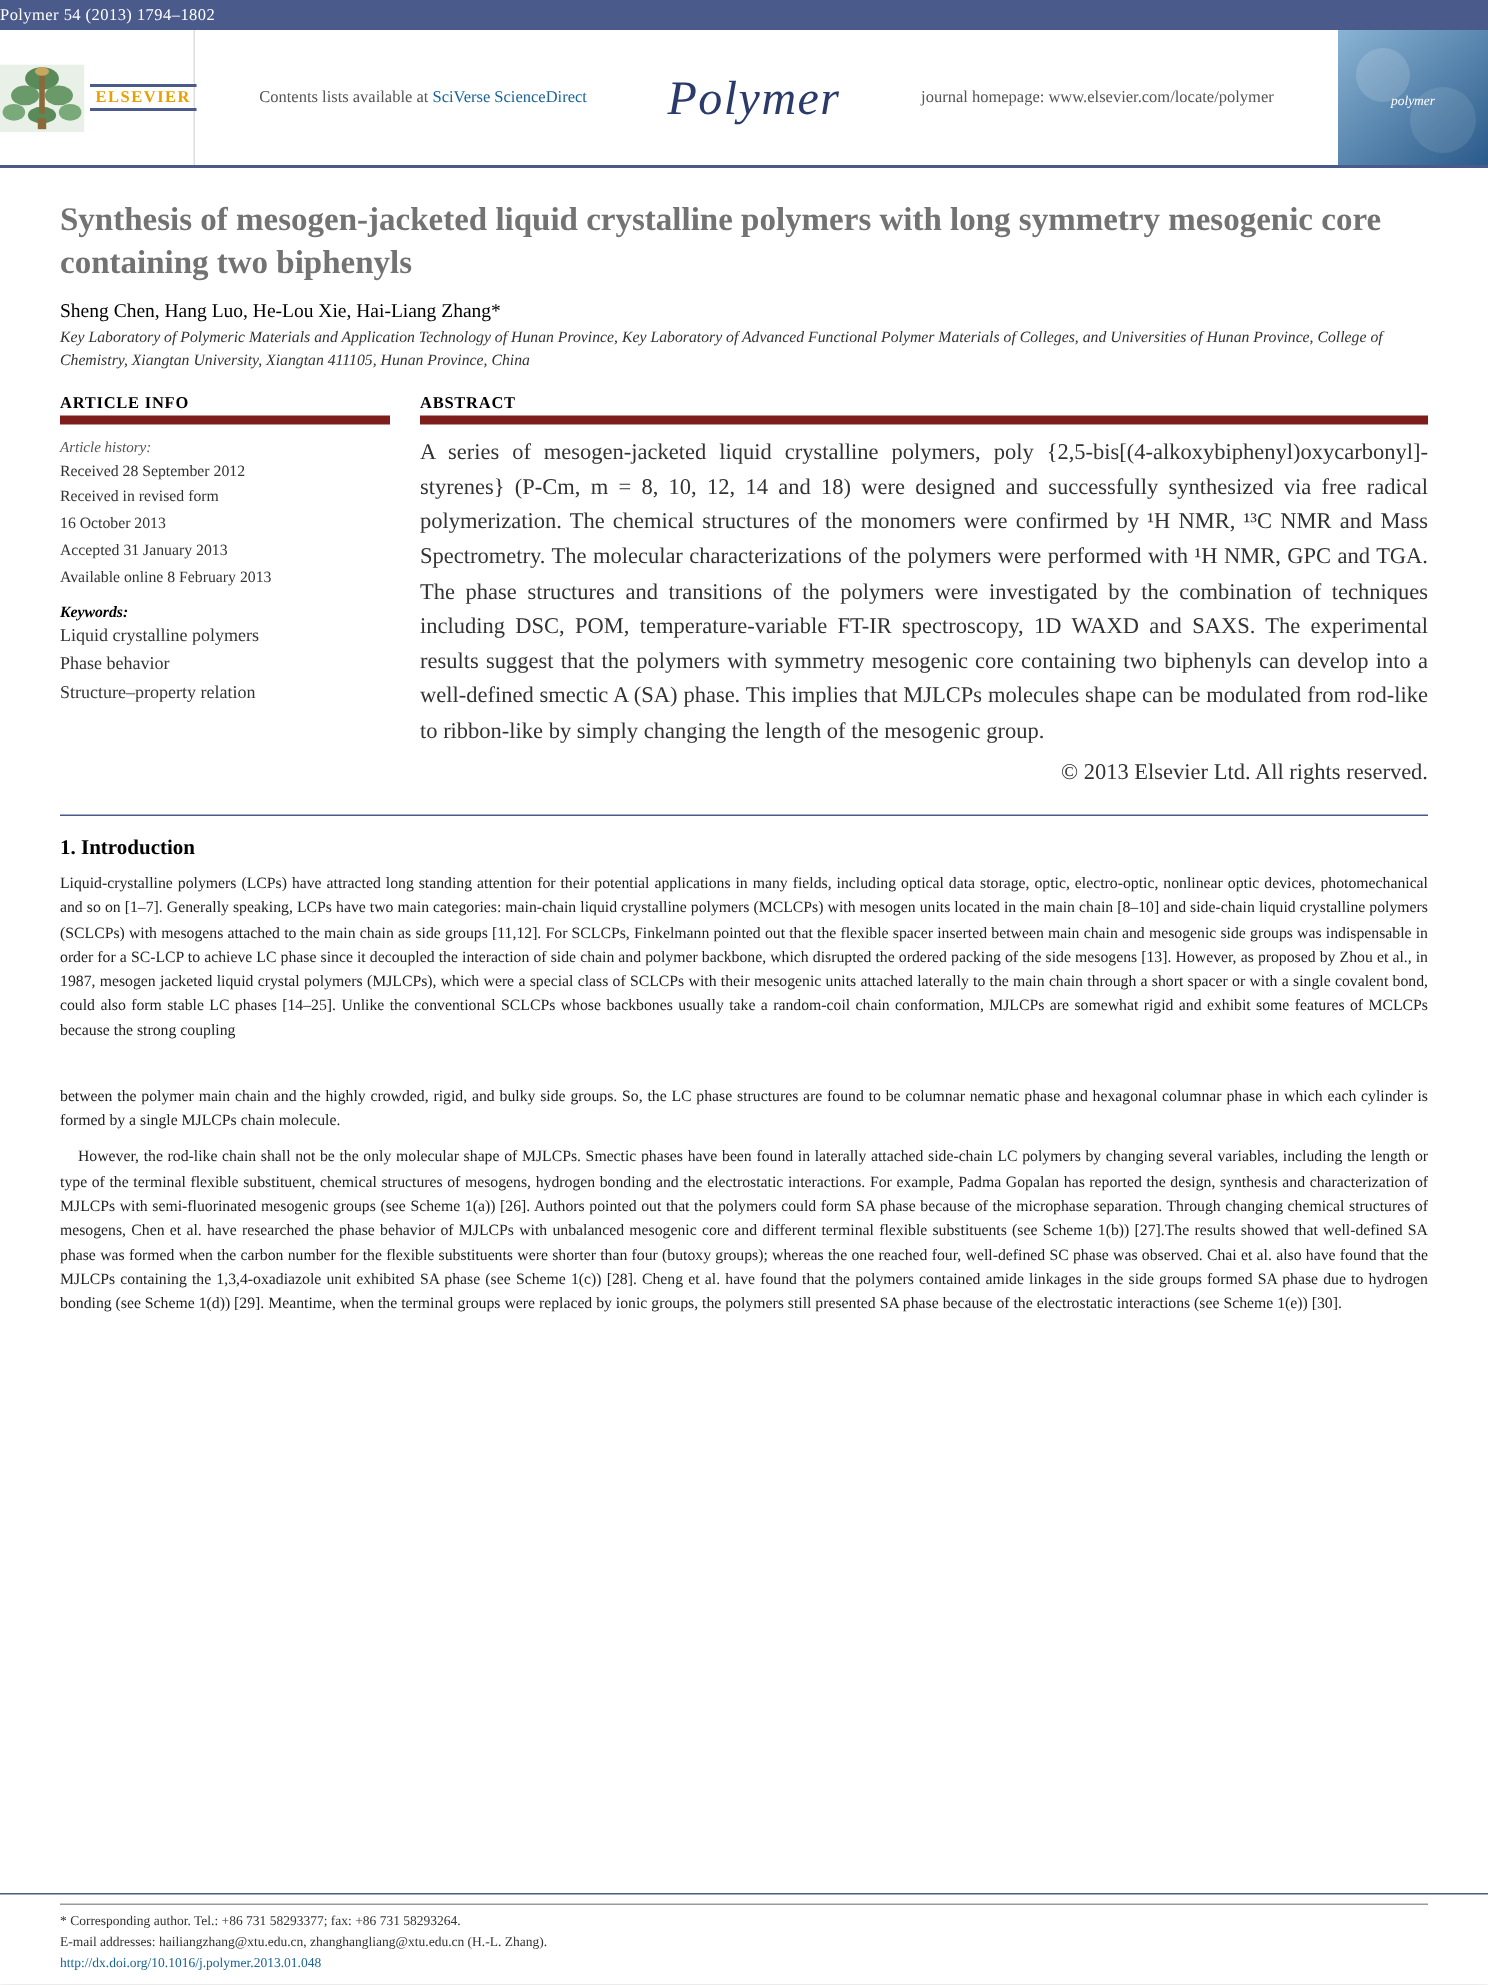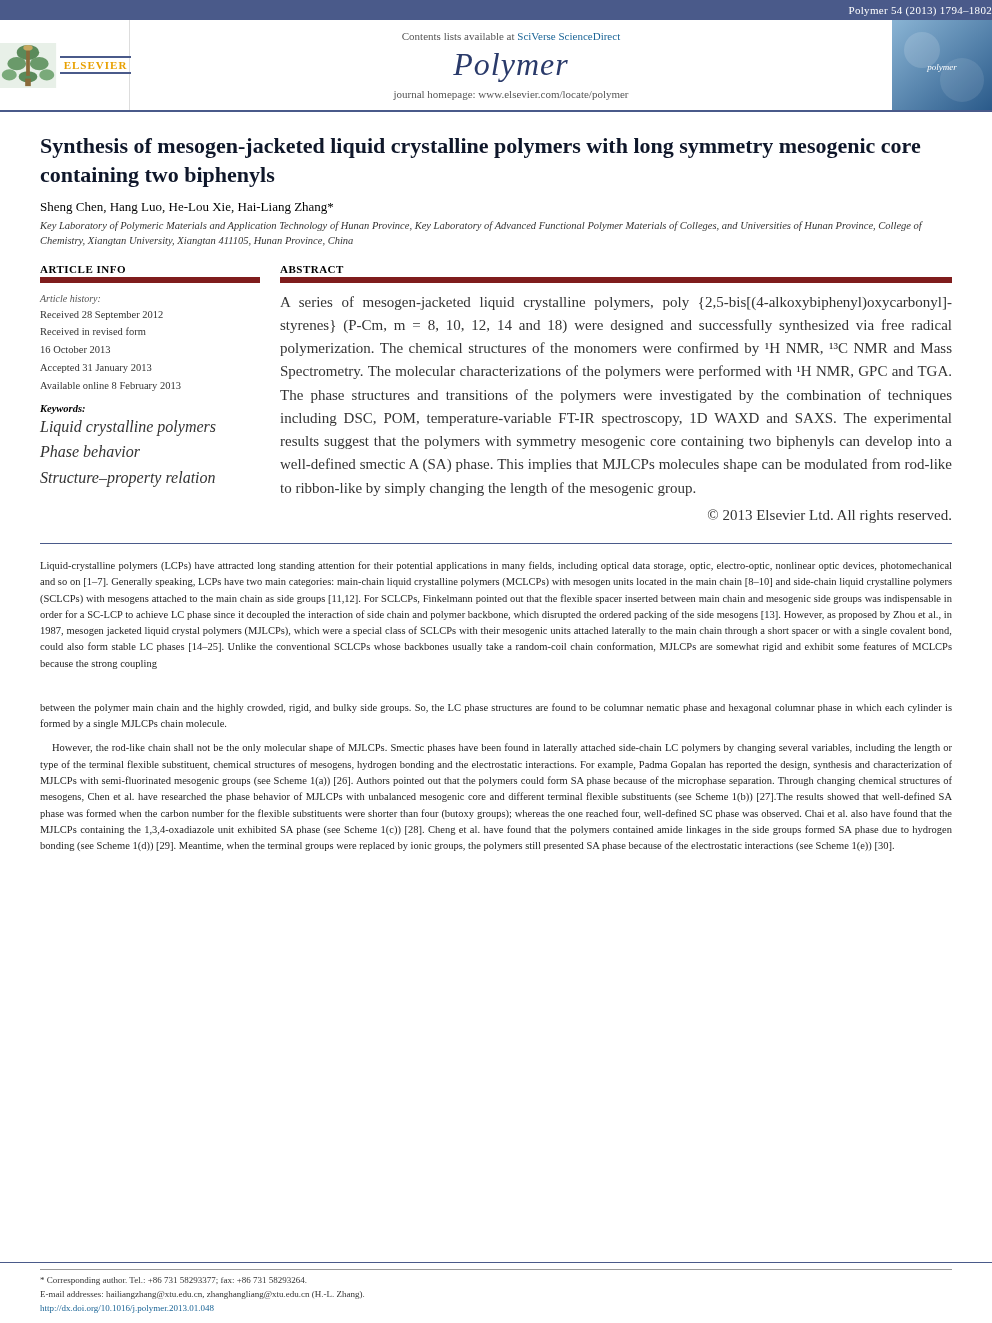--- a/index.html
+++ b/index.html
@@ -16,21 +16,21 @@
       min-height: 1323px;
       background: #fff;
       box-shadow: 0 2px 8px rgba(0,0,0,0.2);
       display: flex;
       flex-direction: column;
     }
     
     .top-bar {
       background: #4a5a8a;
       color: #fff;
-      text-align: right;
+      text-align: left;
       font-size: 11px;
       padding: 4px 0;
       letter-spacing: 0.3px;
     }
     
     .journal-header {
       display: flex;
       align-items: stretch;
       border-bottom: 2px solid #4a5a8a;
       padding: 0;
@@ -60,21 +60,21 @@
       font-weight: bold;
       color: #e8a000;
       letter-spacing: 1px;
       border-top: 2px solid #4a5a8a;
       border-bottom: 2px solid #4a5a8a;
       padding: 1px 4px;
     }
     .journal-center {
       flex: 1;
       display: flex;
-      flex-direction: column;
+      flex-direction: row;
       align-items: center;
       justify-content: space-around;
       padding: 8px 16px;
     }
     .contents-line {
       font-size: 11px;
       color: #555;
     }
     .sciverse-link {
       color: #1a6496;
@@ -109,21 +109,21 @@
     }
     
     .content {
       padding: 20px 40px 20px 40px;
       flex: 1;
     }
     
     .article-title {
       font-size: 22px;
       font-weight: bold;
-      color: #0f172a;
+      color: #737373;
       line-height: 1.3;
       margin-bottom: 10px;
     }
     .article-authors {
       font-size: 13px;
       color: #000;
       margin-bottom: 4px;
     }
     .article-affiliation {
       font-size: 10.5px;
@@ -168,24 +168,23 @@
     .article-info-block .date-row {
       margin-bottom: 1px;
     }
     .keywords-title {
       font-style: italic;
       font-size: 10.5px;
       font-weight: bold;
       margin-top: 8px;
     }
     .keywords-list {
-      font-size: 16px;
+      font-size: 12px;
       color: #333;
       line-height: 1.6;
-      font-style: italic;
     }
     
     .abstract-text {
       font-size: 15px;
       color: #333;
       line-height: 1.55;
       text-align: justify;
     }
     .abstract-text .copyright {
       text-align: right;
@@ -337,20 +336,24 @@
         <div class="section-label">ABSTRACT</div>
         <div class="abstract-text">
           <span>A series of mesogen-jacketed liquid crystalline polymers, poly {2,5-bis[(4-alkoxybiphenyl)oxycarbonyl]-styrenes} (P-Cm, m = 8, 10, 12, 14 and 18) were designed and successfully synthesized via free radical polymerization. The chemical structures of the monomers were confirmed by ¹H NMR, ¹³C NMR and Mass Spectrometry. The molecular characterizations of the polymers were performed with ¹H NMR, GPC and TGA. The phase structures and transitions of the polymers were investigated by the combination of techniques including DSC, POM, temperature-variable FT-IR spectroscopy, 1D WAXD and SAXS. The experimental results suggest that the polymers with symmetry mesogenic core containing two biphenyls can develop into a well-defined smectic A (SA) phase. This implies that MJLCPs molecules shape can be modulated from rod-like to ribbon-like by simply changing the length of the mesogenic group.</span>
           <span class="copyright">© 2013 Elsevier Ltd. All rights reserved.</span>
         </div>
       </div>
     </div>
 
     <div class="divider"></div>
 
+    <div class="section-title">
+      <span>1.</span>
+      <span>Introduction</span>
+    </div>
 
     <div class="body-two-col">
       <div class="body-col">
         <p>Liquid-crystalline polymers (LCPs) have attracted long standing attention for their potential applications in many fields, including optical data storage, optic, electro-optic, nonlinear optic devices, photomechanical and so on [1–7]. Generally speaking, LCPs have two main categories: main-chain liquid crystalline polymers (MCLCPs) with mesogen units located in the main chain [8–10] and side-chain liquid crystalline polymers (SCLCPs) with mesogens attached to the main chain as side groups [11,12]. For SCLCPs, Finkelmann pointed out that the flexible spacer inserted between main chain and mesogenic side groups was indispensable in order for a SC-LCP to achieve LC phase since it decoupled the interaction of side chain and polymer backbone, which disrupted the ordered packing of the side mesogens [13]. However, as proposed by Zhou et al., in 1987, mesogen jacketed liquid crystal polymers (MJLCPs), which were a special class of SCLCPs with their mesogenic units attached laterally to the main chain through a short spacer or with a single covalent bond, could also form stable LC phases [14–25]. Unlike the conventional SCLCPs whose backbones usually take a random-coil chain conformation, MJLCPs are somewhat rigid and exhibit some features of MCLCPs because the strong coupling</p>
       </div>
       <div class="body-col">
         <p>between the polymer main chain and the highly crowded, rigid, and bulky side groups. So, the LC phase structures are found to be columnar nematic phase and hexagonal columnar phase in which each cylinder is formed by a single MJLCPs chain molecule.</p>
         <p>However, the rod-like chain shall not be the only molecular shape of MJLCPs. Smectic phases have been found in laterally attached side-chain LC polymers by changing several variables, including the length or type of the terminal flexible substituent, chemical structures of mesogens, hydrogen bonding and the electrostatic interactions. For example, Padma Gopalan has reported the design, synthesis and characterization of MJLCPs with semi-fluorinated mesogenic groups (see Scheme 1(a)) [26]. Authors pointed out that the polymers could form SA phase because of the microphase separation. Through changing chemical structures of mesogens, Chen et al. have researched the phase behavior of MJLCPs with unbalanced mesogenic core and different terminal flexible substituents (see Scheme 1(b)) [27].The results showed that well-defined SA phase was formed when the carbon number for the flexible substituents were shorter than four (butoxy groups); whereas the one reached four, well-defined SC phase was observed. Chai et al. also have found that the MJLCPs containing the 1,3,4-oxadiazole unit exhibited SA phase (see Scheme 1(c)) [28]. Cheng et al. have found that the polymers contained amide linkages in the side groups formed SA phase due to hydrogen bonding (see Scheme 1(d)) [29]. Meantime, when the terminal groups were replaced by ionic groups, the polymers still presented SA phase because of the electrostatic interactions (see Scheme 1(e)) [30].</p>
       </div>
     </div>

